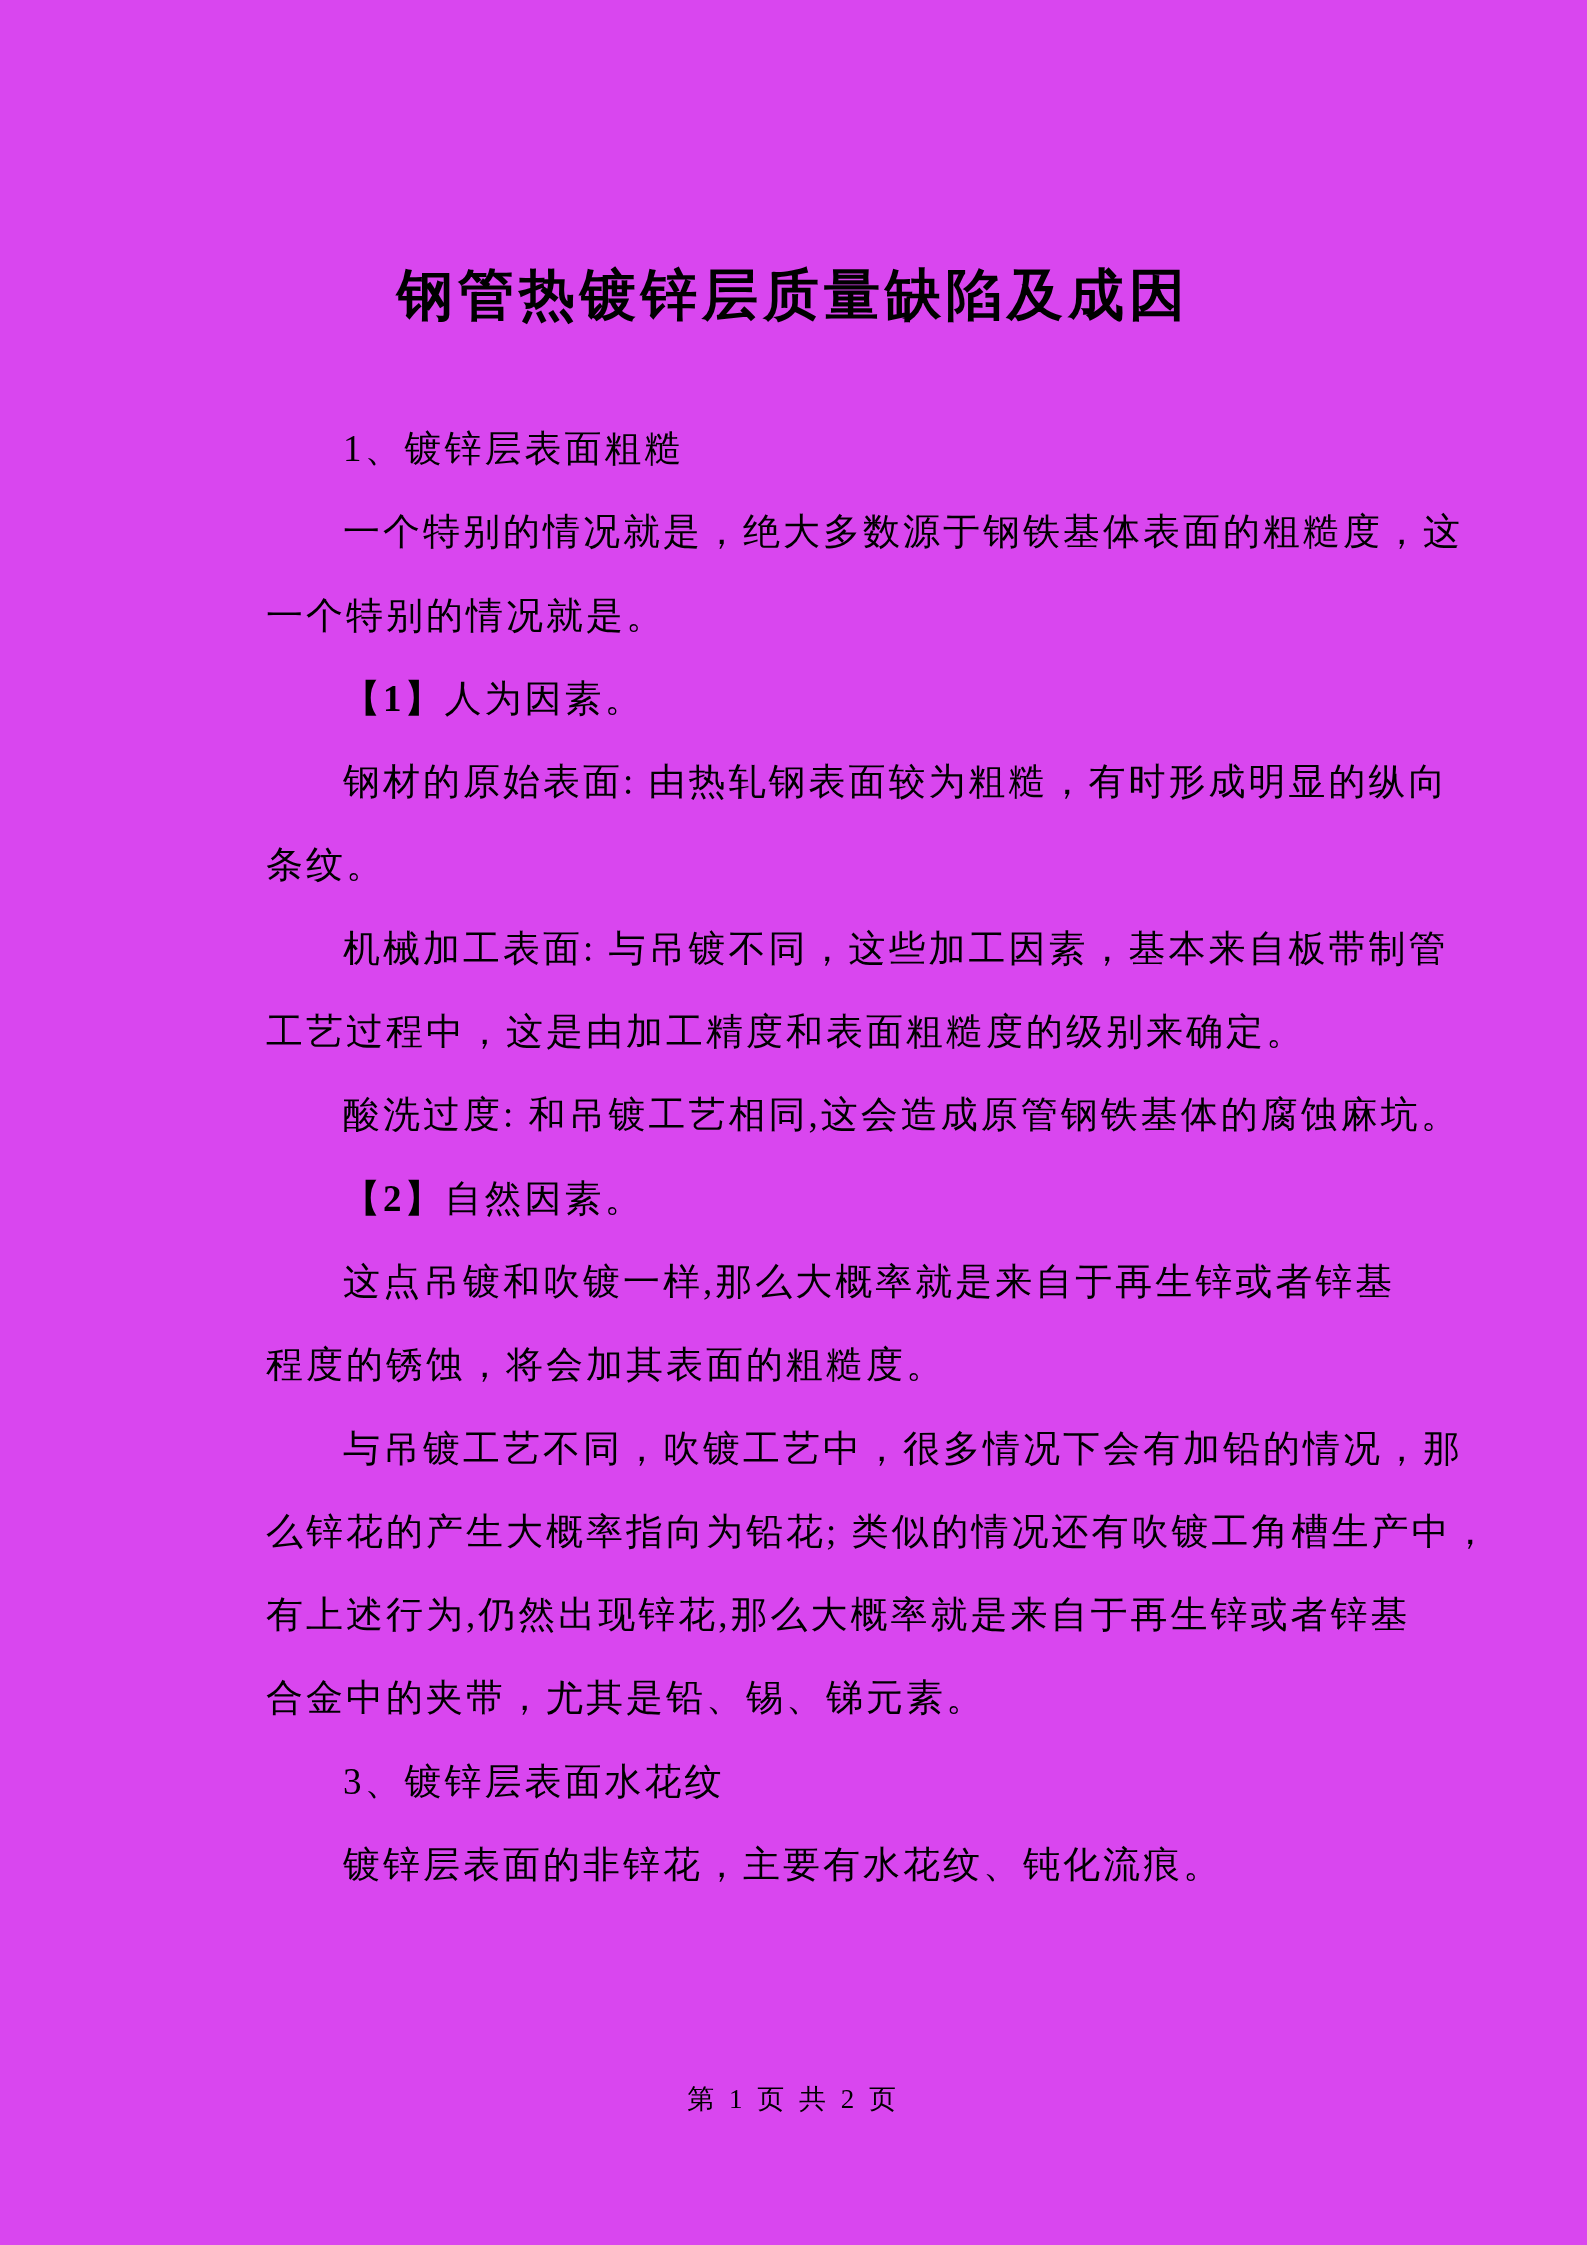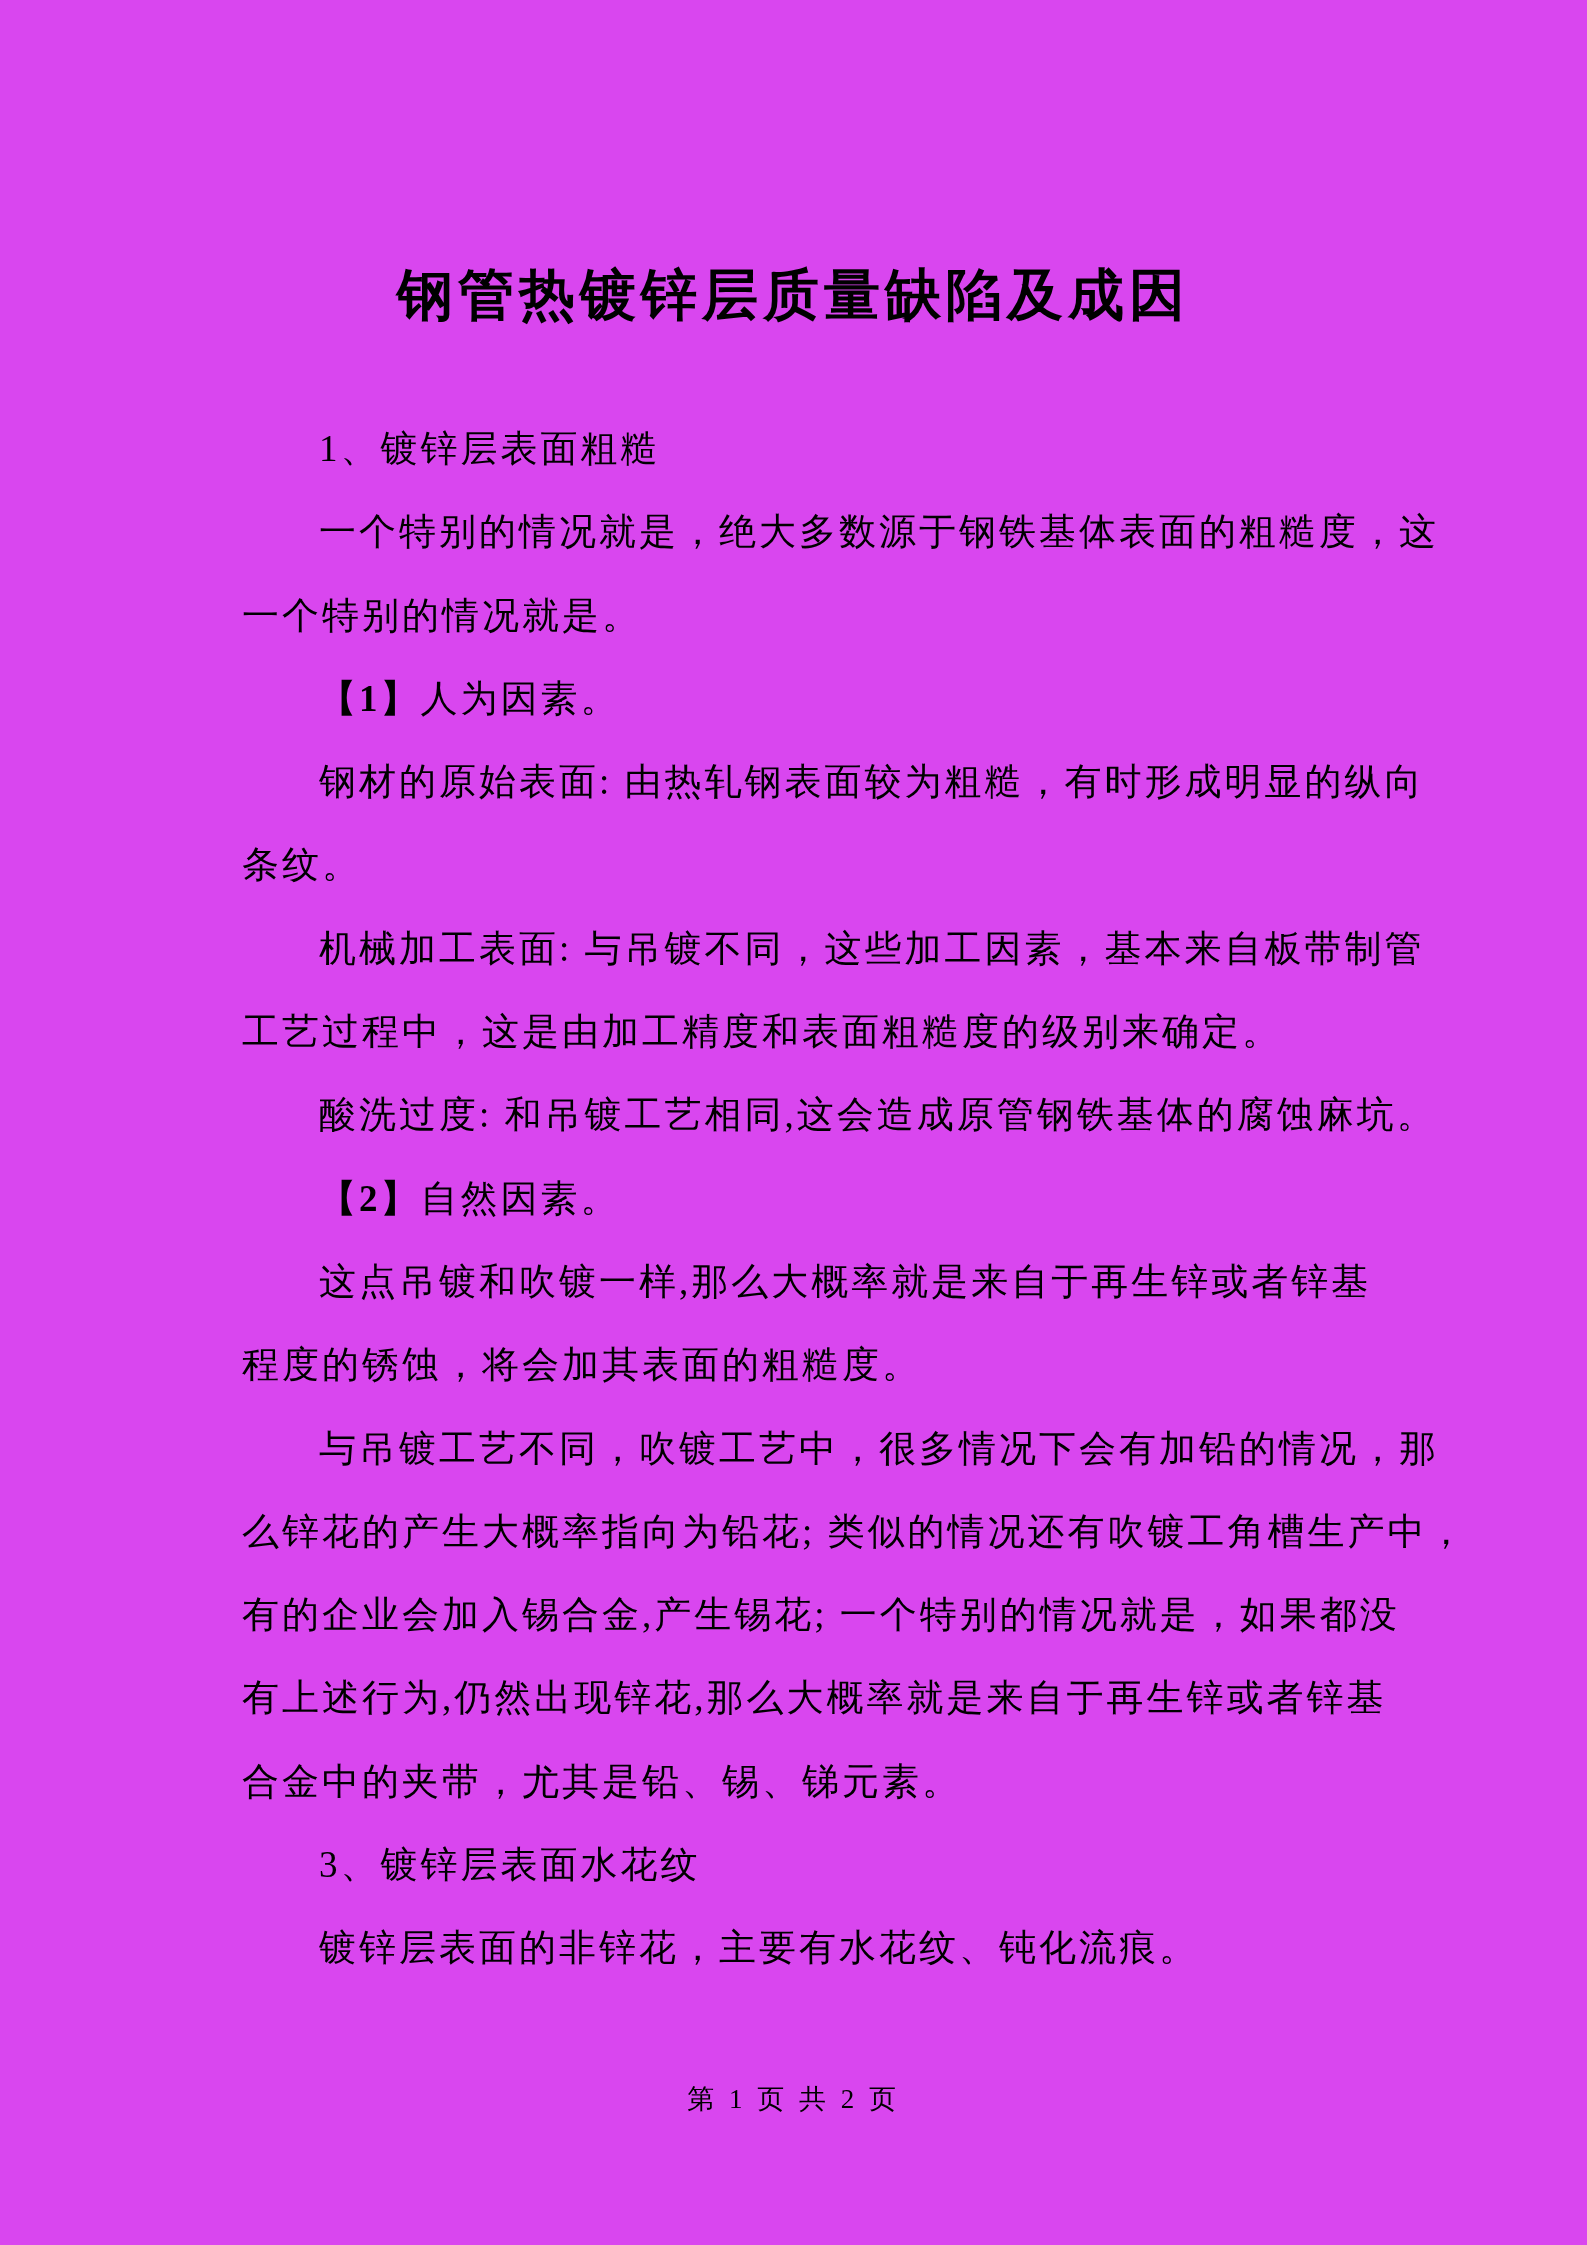--- a/index.html
+++ b/index.html
@@ -38,20 +38,21 @@
     top: 407px;
     left: 242px;
     width: 1145px;
   }
   .line {
     height: 83.3px;
     line-height: 83.3px;
     font-size: 37px;
     letter-spacing: 3px;
     white-space: pre;
+    margin-left: 24px;
   }
   .line.indent {
     padding-left: 77px;
   }
   .bp {
     font-weight: bold;
   }
   .footer {
     position: absolute;
     top: 2082px;
@@ -79,21 +80,20 @@
       <div class="line indent">钢材的原始表面: 由热轧钢表面较为粗糙，有时形成明显的纵向</div>
       <div class="line">条纹。</div>
       <div class="line indent">机械加工表面: 与吊镀不同，这些加工因素，基本来自板带制管</div>
       <div class="line">工艺过程中，这是由加工精度和表面粗糙度的级别来确定。</div>
       <div class="line indent">酸洗过度: 和吊镀工艺相同,这会造成原管钢铁基体的腐蚀麻坑。</div>
       <div class="line indent"><span class="bp">【2】</span>自然因素。</div>
       <div class="line indent">这点吊镀和吹镀一样,那么大概率就是来自于再生锌或者锌基</div>
       <div class="line">程度的锈蚀，将会加其表面的粗糙度。</div>
       <div class="line indent">与吊镀工艺不同，吹镀工艺中，很多情况下会有加铅的情况，那</div>
       <div class="line">么锌花的产生大概率指向为铅花; 类似的情况还有吹镀工角槽生产中，</div>
-      <div class="line">有的企业会加入锡合金,产生锡花; 一个特别的情况就是，如果都没</div>
       <div class="line">有上述行为,仍然出现锌花,那么大概率就是来自于再生锌或者锌基</div>
       <div class="line">合金中的夹带，尤其是铅、锡、锑元素。</div>
       <div class="line indent">3、镀锌层表面水花纹</div>
       <div class="line indent">镀锌层表面的非锌花，主要有水花纹、钝化流痕。</div>
     </div>
 
   <div class="footer">第 1 页 共 2 页</div>
 </div>
 
 </body></html>

